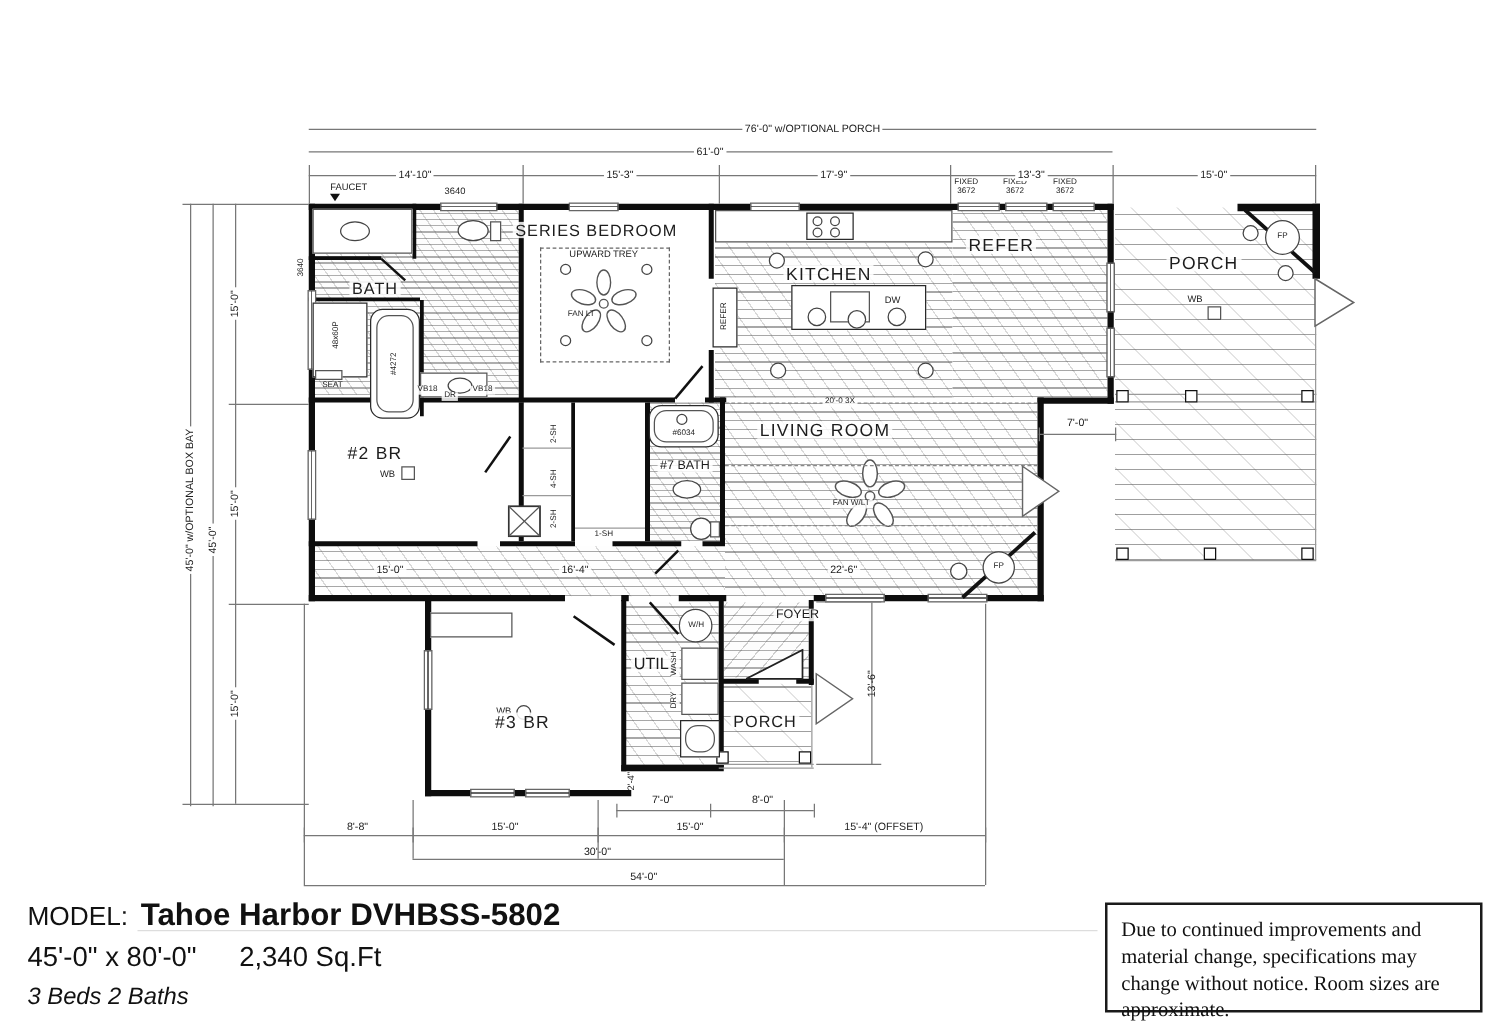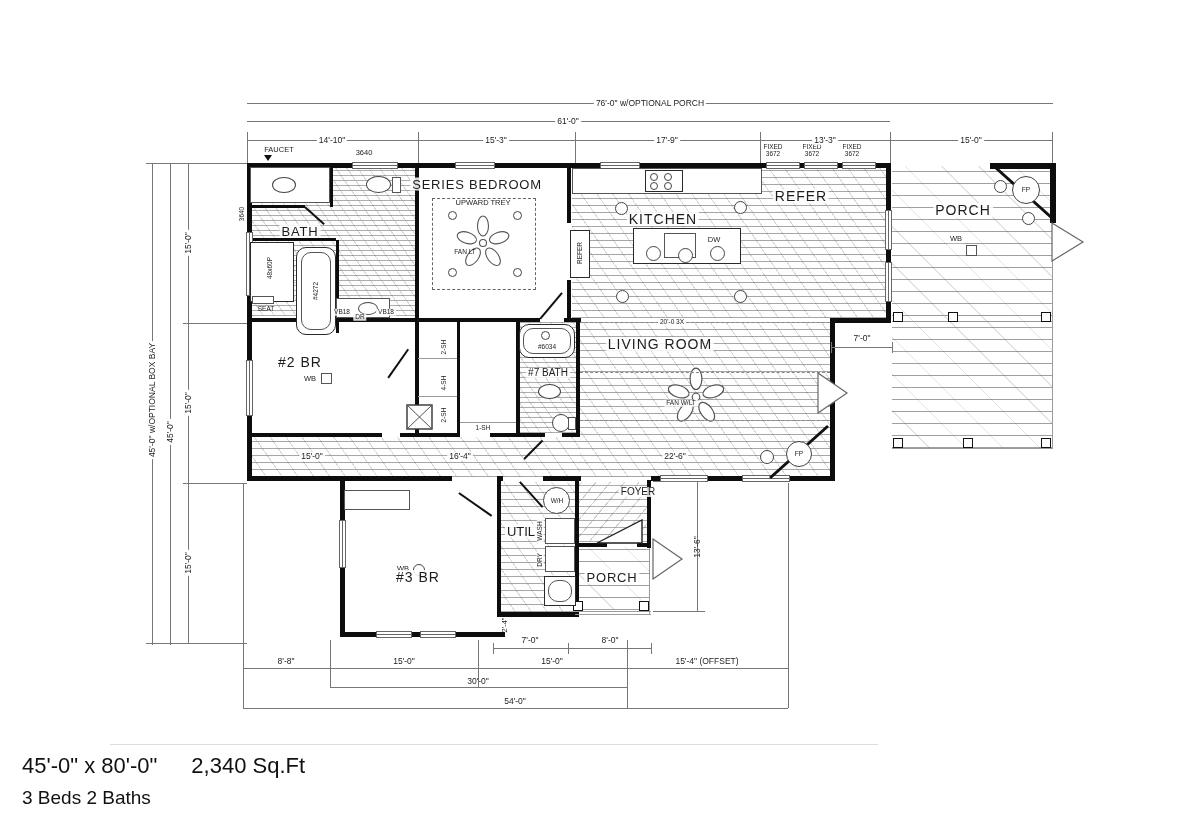--- a/index.html
+++ b/index.html
@@ -49,21 +49,21 @@
   .arrow-down{position:absolute;width:0;height:0;border-left:4px solid transparent;
        border-right:4px solid transparent;border-top:6px solid #111;}
   
   .title{position:absolute;left:20px;top:16px;font-size:36px;letter-spacing:.5px;
        border-bottom:3px solid #111;padding-bottom:2px;}
   .model-row{position:absolute;left:22px;top:718px;}
   .model-label{font-size:21px;}
   .model-name{font-size:25px;font-weight:bold;margin-left:10px;}
   .size-row{position:absolute;left:22px;top:753px;font-size:22px;}
   .sqft{margin-left:34px;}
-  .beds-row{position:absolute;left:22px;top:787px;font-size:19px;}
+  .beds-row{position:absolute;left:22px;top:787px;font-size:19px;font-style:italic;}
   .rule{position:absolute;background:#ddd;height:1px;}
   .disclaimer{position:absolute;left:884px;top:722px;width:276px;height:66px;
        border:2px solid #1a1a1a;padding:9px 11px;font-family:"Liberation Serif", serif;
        font-size:16.5px;line-height:1.3;color:#111;}
 </style>
 </head>
 <body>
 
 <div id="page">
 
@@ -389,18 +389,22 @@
   <div class="lbl t8" style="left:478px;top:681px">30'-0"</div>
   <div class="dln" style="left:243px;top:708px;width:545px;height:1px"></div>
   <div class="lbl t8" style="left:515px;top:701px">54'-0"</div>
   <div class="dln" style="left:243px;top:483px;width:1px;height:225px"></div>
   <div class="dln" style="left:330px;top:640px;width:1px;height:47px"></div>
   <div class="dln" style="left:478px;top:640px;width:1px;height:47px"></div>
   <div class="dln" style="left:627px;top:640px;width:1px;height:68px"></div>
   <div class="dln" style="left:788px;top:483px;width:1px;height:225px"></div>
 
   <div class="rule" style="left:110px;top:744px;width:768px"></div>
+  <div class="model-row">
+    <span class="model-label">MODEL:</span><span class="model-name">Tahoe Harbor DVHBSS-5802</span>
+  </div>
   <div class="size-row">
     <span>45'-0" x 80'-0"</span><span class="sqft">2,340 Sq.Ft</span>
   </div>
   <div class="beds-row">3 Beds 2 Baths</div>
+  <div class="disclaimer">Due to continued improvements and material change, specifications may change without notice. Room sizes are approximate.</div>
 
 </div>
 
 </body></html>

